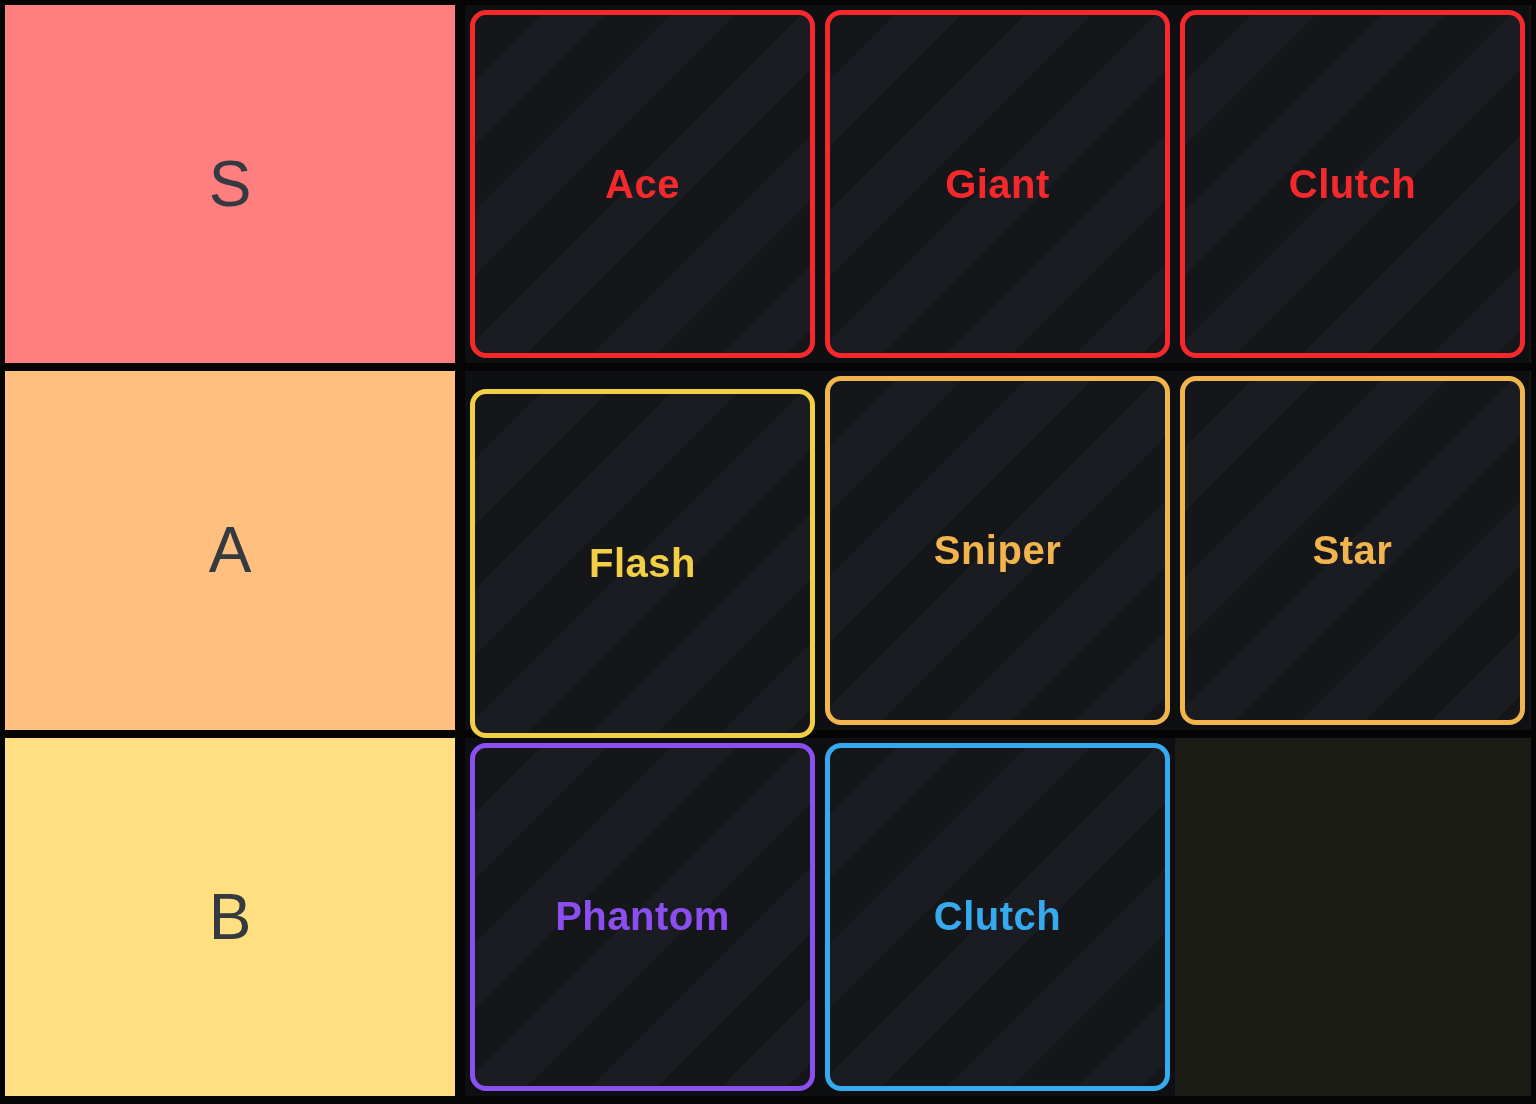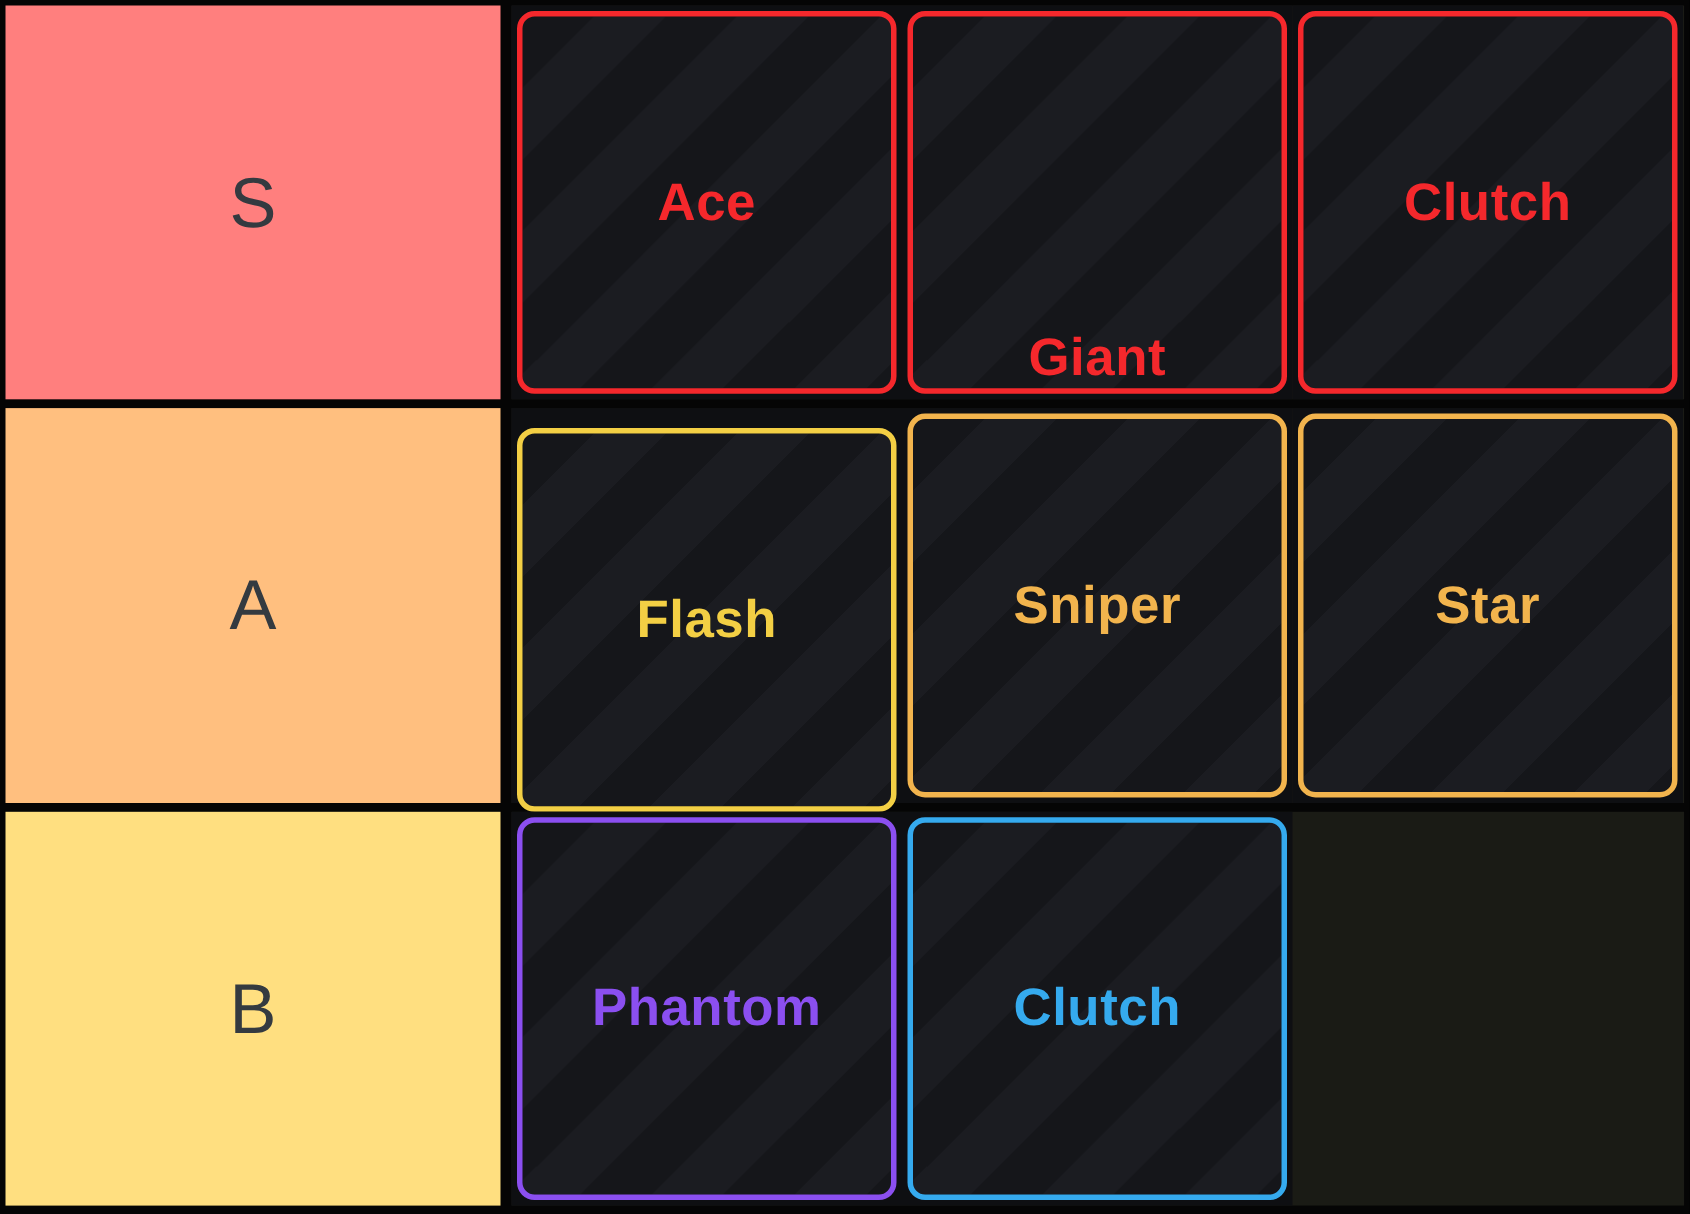--- a/index.html
+++ b/index.html
@@ -41,40 +41,40 @@
   .item-card{
     width:100%;height:100%;
     box-sizing:border-box;
     border:5px solid currentColor;
     border-radius:16px;
     display:flex;align-items:center;justify-content:center;
     background:
       repeating-linear-gradient(135deg,
         var(--stripe-dark) 0 46px,
         var(--stripe-light) 46px 92px);
-    font-weight:bold;font-size:48px;letter-spacing:.5px;
+    font-weight:bold;font-size:40px;letter-spacing:.5px;
   }
   .item-name{pointer-events:none;}
 </style>
 </head>
 <body>
 
 <div class="board">
     <div class="tier-row">
       <div class="tier-label" style="background: rgb(255, 127, 126);">
         <span>S</span>
       </div>
       <div class="tier-items">
         <div class="item-tile">
           <div class="item-card" style="color: rgb(245, 40, 44);">
             <span class="item-name">Ace</span>
           </div>
         </div>
         <div class="item-tile">
-          <div class="item-card" style="color: rgb(245, 40, 44); align-items: flex-end;">
+          <div class="item-card" style="color: rgb(245, 40, 44);">
             <span class="item-name">Giant</span>
           </div>
         </div>
         <div class="item-tile">
           <div class="item-card" style="color: rgb(245, 40, 44);">
             <span class="item-name">Clutch</span>
           </div>
         </div>
       </div>
     </div>

